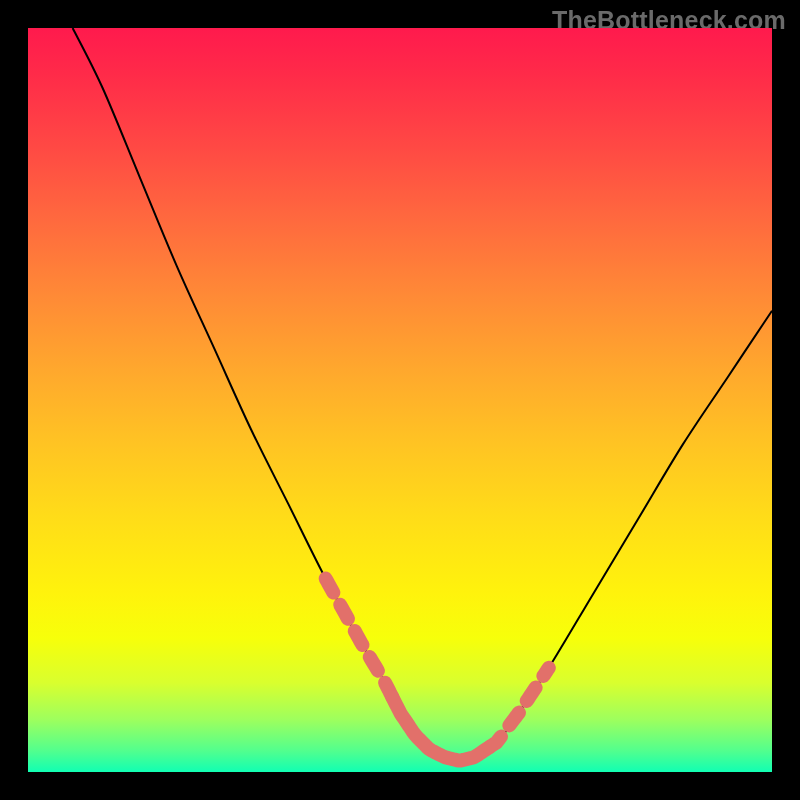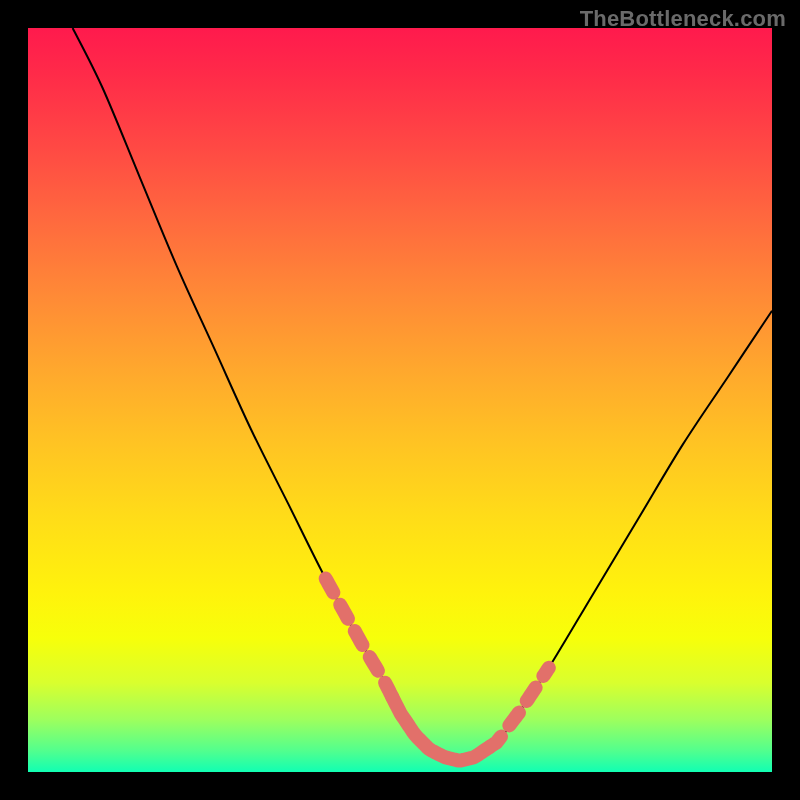--- a/index.html
+++ b/index.html
@@ -45,21 +45,21 @@
     top: 0;
     width: 744px;
     height: 744px;
     overflow: visible;
   }
   .watermark {
     position: absolute;
     top: 6px;
     right: 14px;
     font-family: Arial, Helvetica, sans-serif;
-    font-size: 22px;
+    font-size: 25px;
     font-weight: 600;
     color: #6a6a6a;
     letter-spacing: 0.2px;
     user-select: none;
   }
   .curve {
     fill: none;
     stroke: #000;
     stroke-width: 2;
   }

